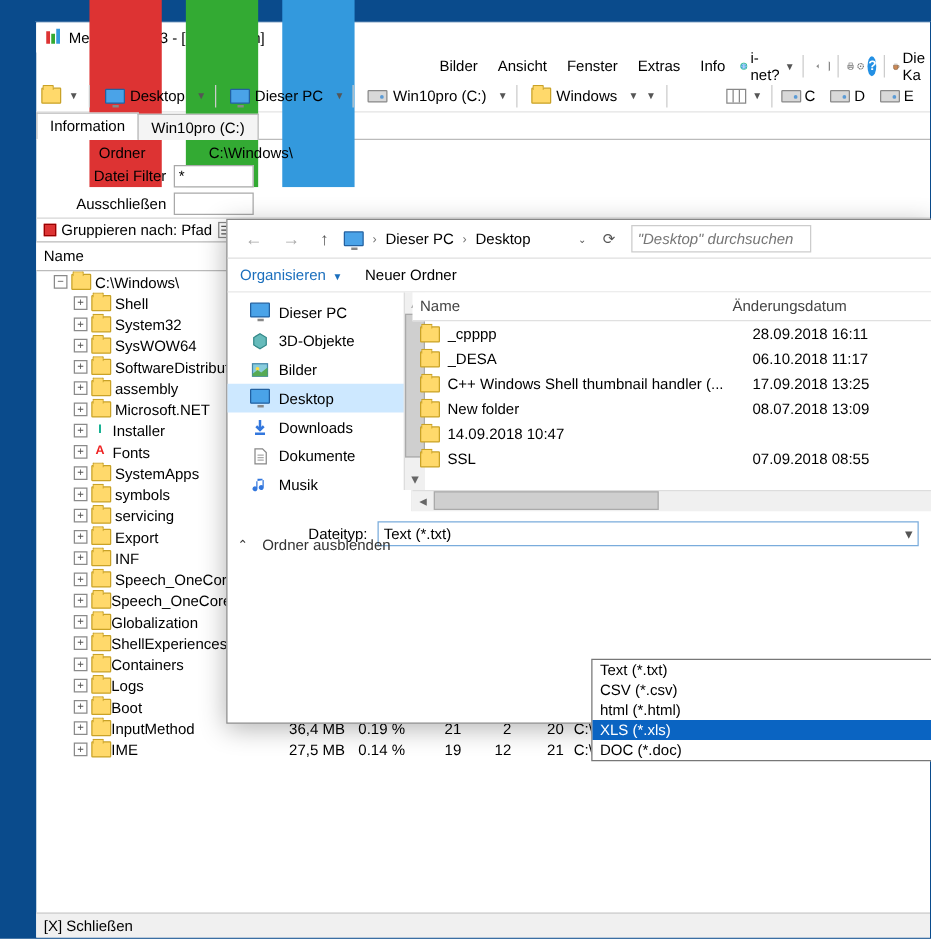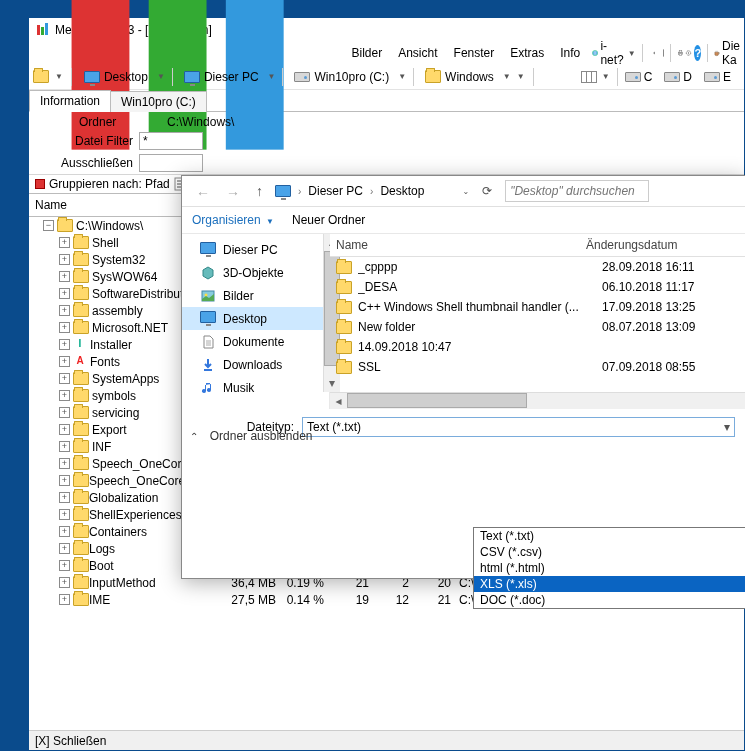--- a/index.html
+++ b/index.html
@@ -506,33 +506,33 @@
           </span>
           <span>Bilder</span>
         </div>
         <div class="sideitem sel">
           <span><span class="monitor"></span></span>
           <span>Desktop</span>
         </div>
         <div class="sideitem">
           <span>
             <svg width="16" height="16" viewBox="0 0 16 16">
+              <path d="M8 2v8m-3-3l3 3 3-3M4 13h8" stroke="#37d" stroke-width="2" fill="none"></path>
+            </svg>
+          </span>
+          <span>Downloads</span>
+        </div>
+        <div class="sideitem">
+          <span>
+            <svg width="16" height="16" viewBox="0 0 16 16">
               <path d="M4 2h6l3 3v9H4z" fill="#fff" stroke="#888"></path>
               <path d="M6 7h5M6 9h5M6 11h5" stroke="#aaa"></path>
             </svg>
           </span>
           <span>Dokumente</span>
-        </div>
-        <div class="sideitem">
-          <span>
-            <svg width="16" height="16" viewBox="0 0 16 16">
-              <path d="M8 2v8m-3-3l3 3 3-3M4 13h8" stroke="#37d" stroke-width="2" fill="none"></path>
-            </svg>
-          </span>
-          <span>Downloads</span>
         </div>
         <div class="sideitem">
           <span>
             <svg width="16" height="16" viewBox="0 0 16 16">
               <path d="M6 3v8a2 2 0 11-1-1.7V5l6-1v6a2 2 0 11-1-1.7V3z" fill="#37d"></path>
             </svg>
           </span>
           <span>Musik</span>
         </div>
         <div class="vscroll">

